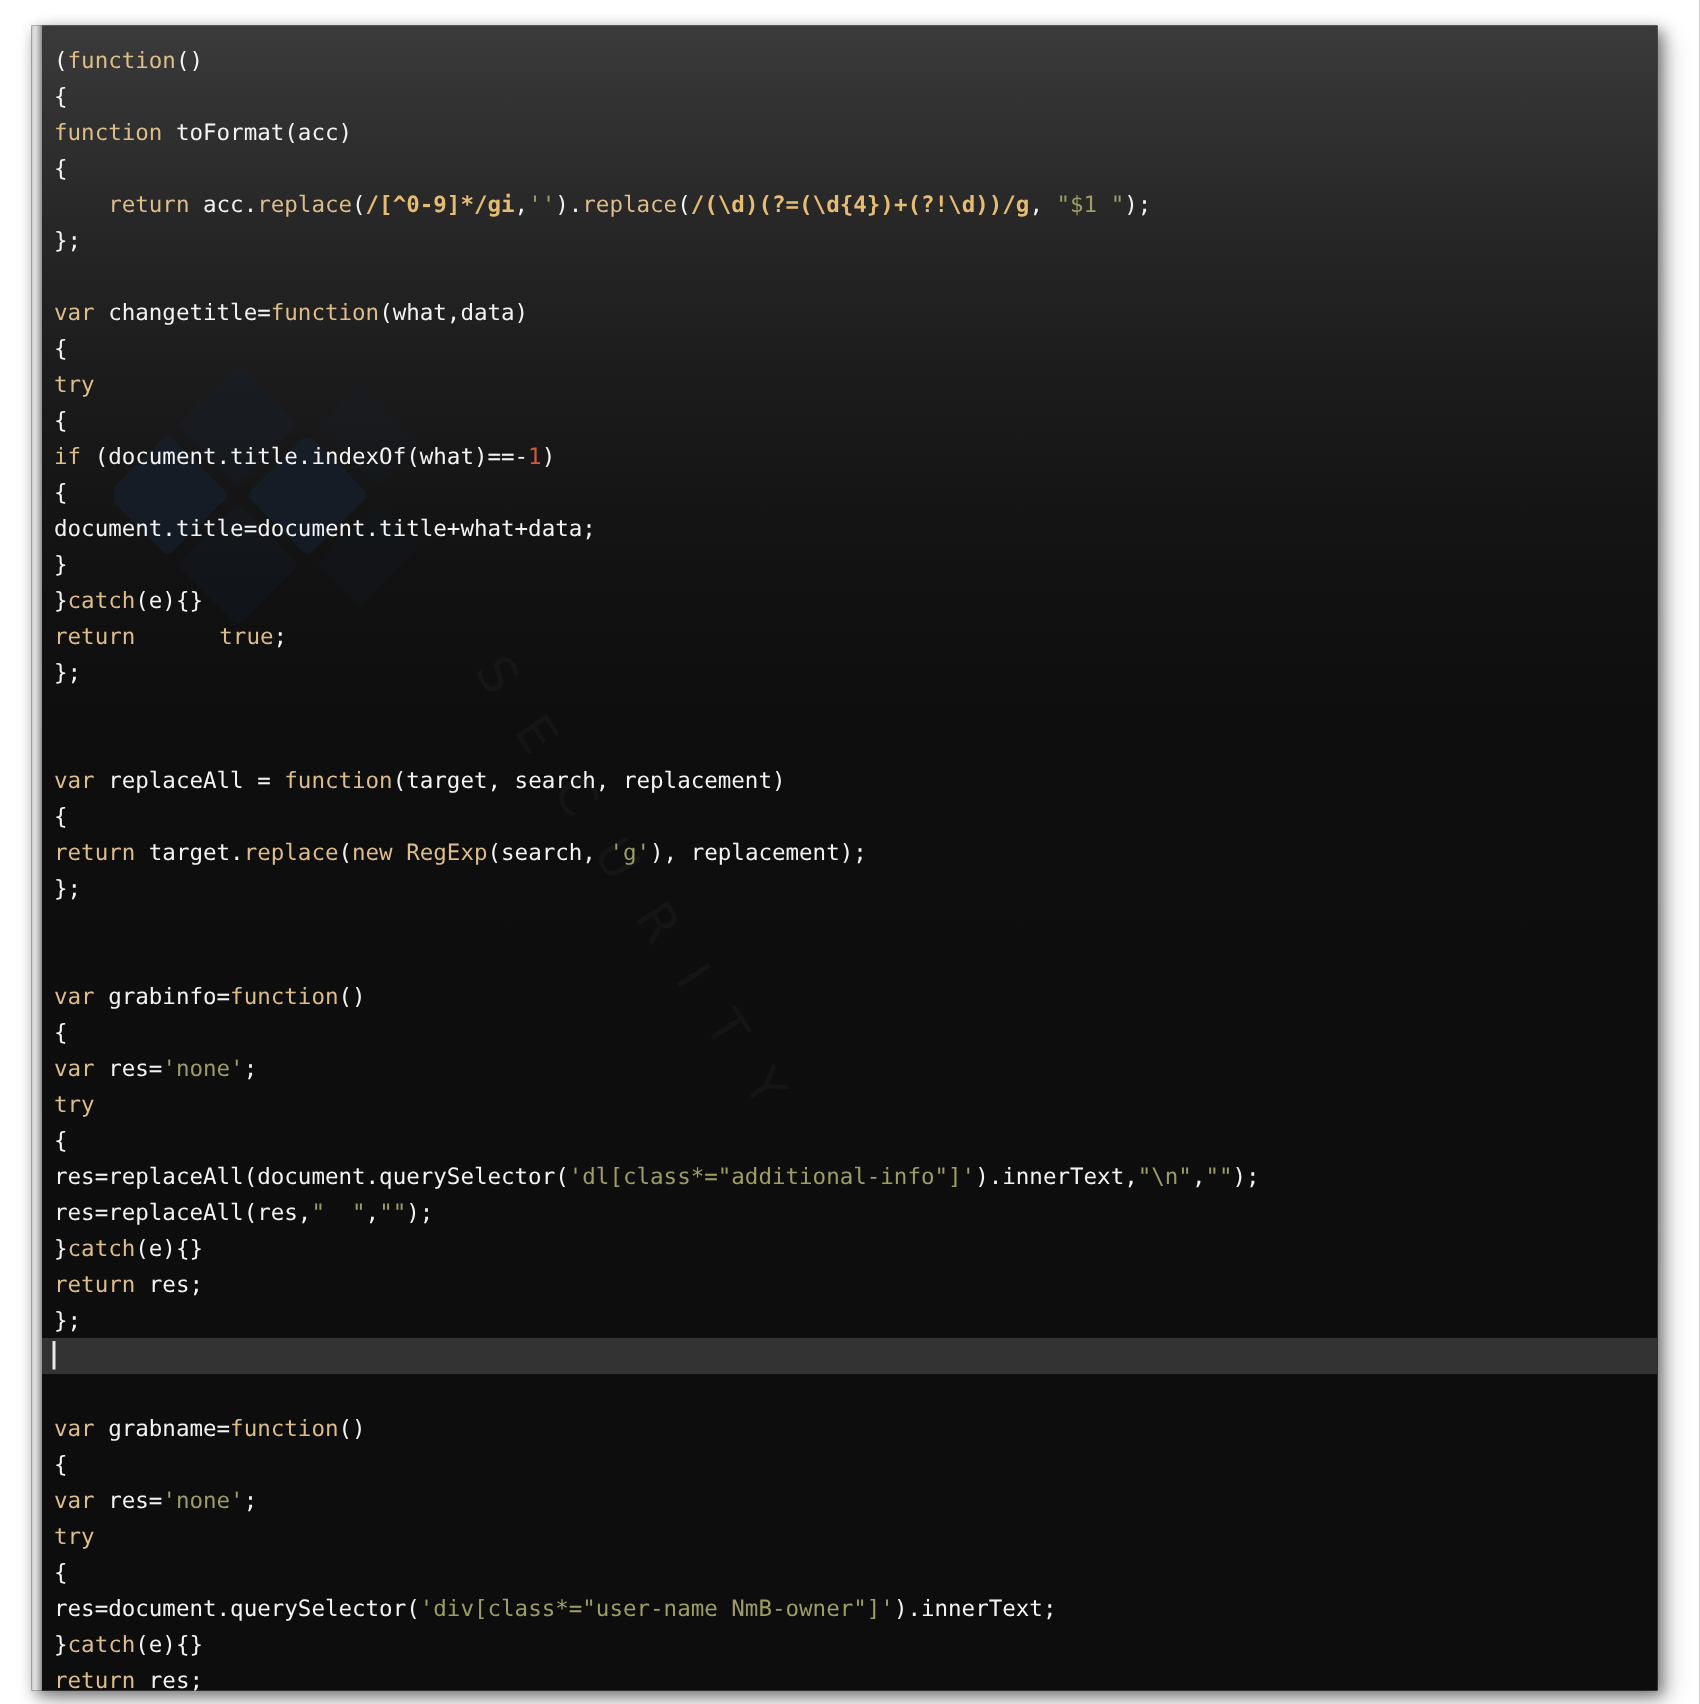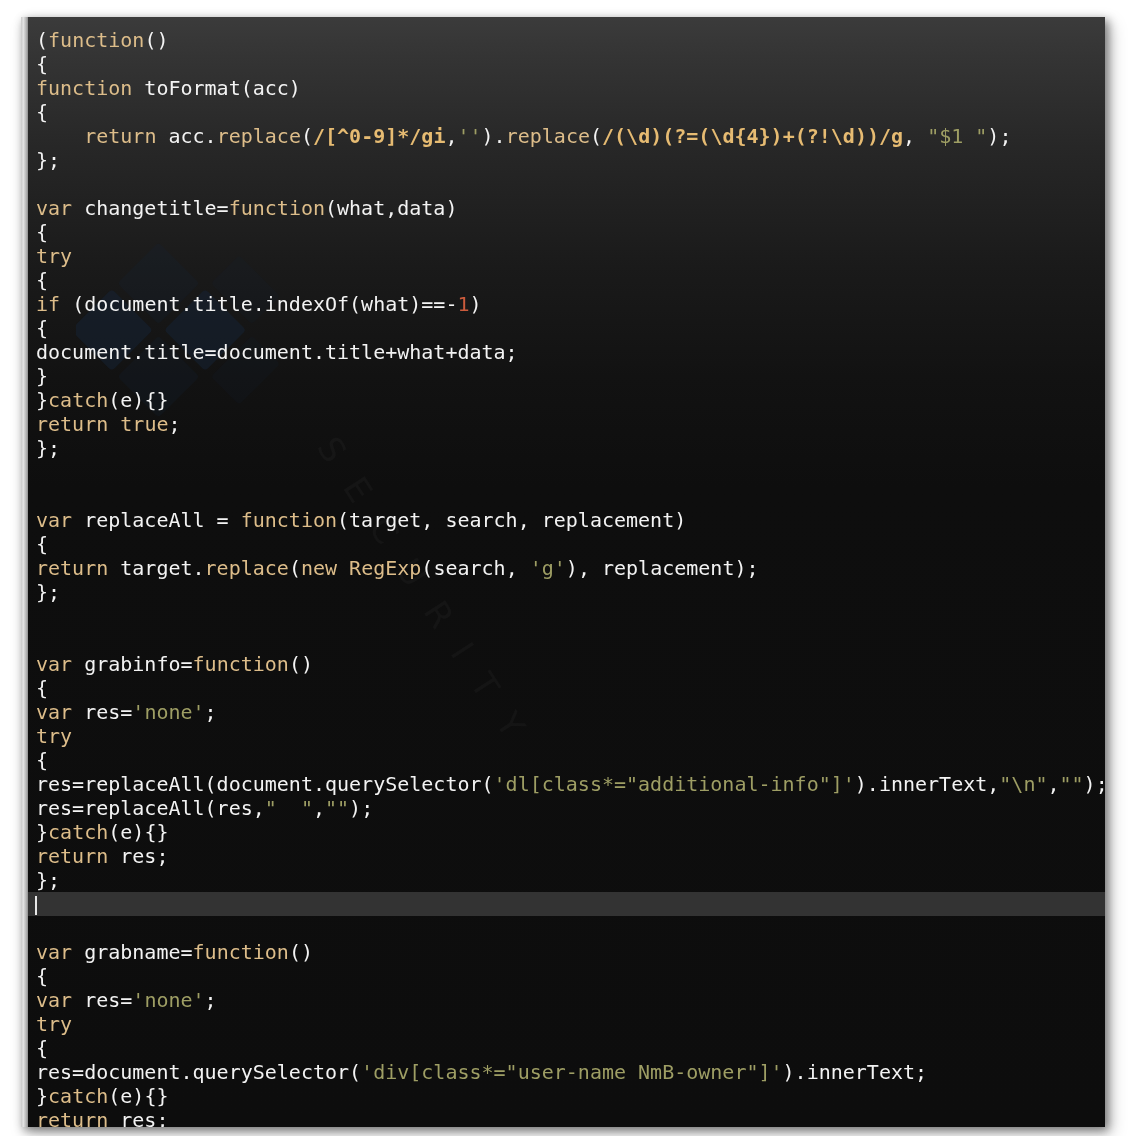--- a/index.html
+++ b/index.html
@@ -81,21 +81,21 @@
     height: 330px;
     opacity: 0.9;
   }
 
   
   .code {
     position: relative;
     z-index: 3;
     padding: 11px 8px 0 8px;
     font-family: "DejaVu Sans Mono", monospace;
-    font-size: 20px;
+    font-size: 15px;
     line-height: 24px;
     white-space: pre;
     color: #f2f2f2;
     letter-spacing: 0px;
   }
   .line {
     height: 24px;
     white-space: pre;
   }
 
@@ -116,21 +116,21 @@
     vertical-align: -4px;
     margin-left: -1px;
   }
 
   
   .kw  { color: #ddbd8a; }   
   .pln { color: #f3f3f3; }   
   .str { color: #9e9e64; }   
   .num { color: #cb5b3c; }   
   .rgx { color: #e6bb72; font-weight: bold; }   
-  .lit { color: #ddbd8a; }   
+  .lit { color: #ddbd8a; margin-left: 47px; }   
 </style>
 </head>
 <body>
 
 <div id="page-root">
 
   <div class="panel-shadow">
 
     <div class="left-rail"></div>
 

